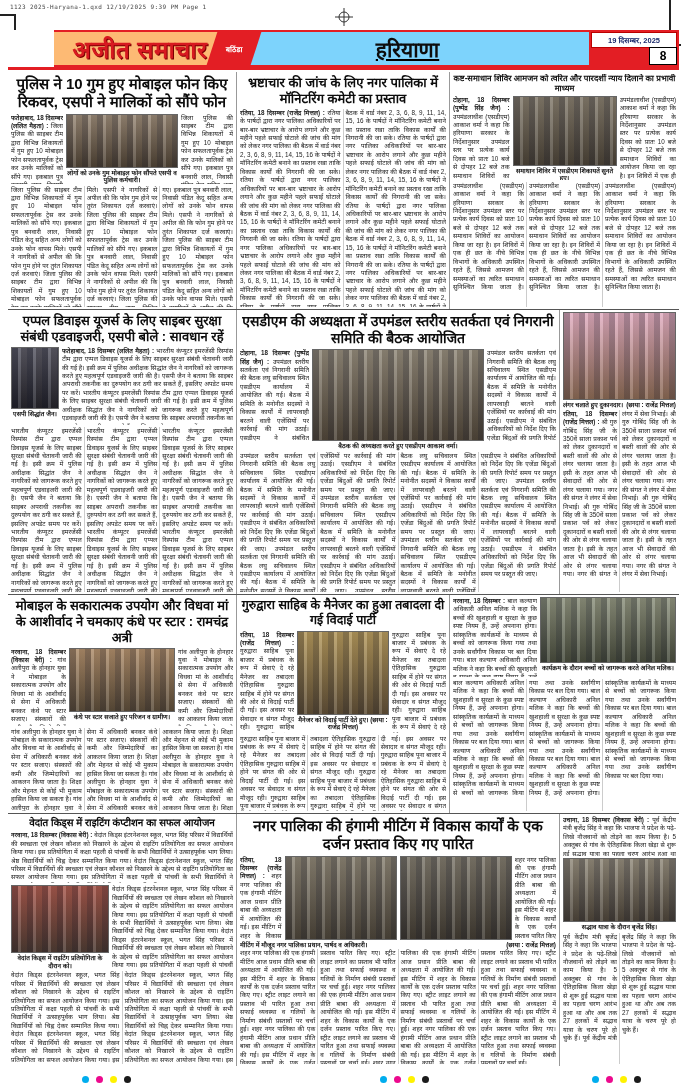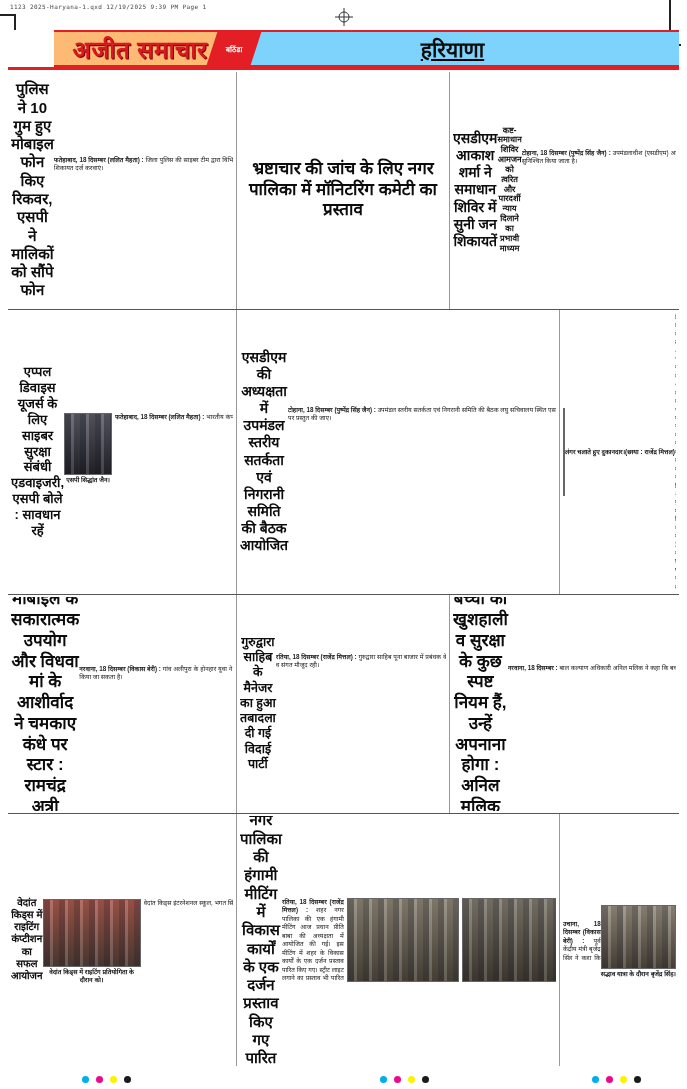--- a/index.html
+++ b/index.html
@@ -31,23 +31,23 @@
   .redrule{position:absolute;left:8px;right:8px;top:67px;height:3px;background:#e31e24;}
   
   .rows{position:absolute;left:8px;right:8px;top:72px;}
   .row{display:flex;overflow:hidden;}
   .row+.row{border-top:1px solid #555;}
   .col{overflow:hidden;padding:2px 3px;}
   .col+.col{border-left:1px solid #999;}
   .r1{height:237px}.r2{height:284px}.r3{height:218px}.r4{height:252px}
   .wA{width:222px;flex:none}.wB{width:206px;flex:none}.wBB{width:316px;flex:none}.wC{flex:1}
   
-  .art{height:100%;display:flex;flex-direction:row;overflow:hidden;align-items:center;}
+  .art{height:100%;display:flex;flex-direction:column;overflow:hidden;}
   .hl{font-weight:bold;text-align:center;color:#0c0c0c;margin:1px 0 2px;line-height:1.22;}
-  .h15{font-size:15px}.h14{font-size:14px}.h13{font-size:17px}.h12{font-size:12.5px}.h11{font-size:13px}.h10{font-size:10px}
+  .h15{font-size:15px}.h14{font-size:14px}.h13{font-size:13px}.h12{font-size:12.5px}.h11{font-size:13px}.h10{font-size:10px}
   .sub{font-size:8.2px;font-weight:bold;text-align:center;color:#111;margin:0 0 2px;line-height:1.2;}
   .body{font-size:6.3px;line-height:1.34;text-align:justify;color:#1c1c1c;overflow:hidden;}
   .dl{font-weight:bold;}
   .grow{flex:1}
   .trio{display:flex;gap:3px;overflow:hidden;flex:none;}
   .tcol{flex:1;overflow:hidden;}
   .cols2{column-count:2;column-gap:5px;column-rule:1px solid #ccc;}
   .cols3{column-count:3;column-gap:5px;column-rule:1px solid #ccc;}
   .cols4{column-count:4;column-gap:5px;column-rule:1px solid #ccc;}
   figure{margin:0;flex:none;}
@@ -79,20 +79,24 @@
   <div class="mh-spacer"></div>
   <div class="brand">
     <span class="nm">अजीत समाचार</span>
     <div class="citywedge">
         <span>बठिंडा</span>
       </div>
   </div>
   <div class="edition">
     <span>हरियाणा</span>
   </div>
+  <div class="dateblock">
+    <div class="datebox">19 दिसम्बर, 2025</div>
+    <div class="pagebox">8</div>
+  </div>
 </div>
 <div class="redrule"></div>
 
 <div class="rows">
 
   <div class="row r1">
     <div class="col wA">
       <article class="art">
         <h2 class="hl h15">पुलिस ने 10 गुम हुए मोबाइल फोन किए रिकवर, एसपी ने मालिकों को सौंपे फोन</h2>
         <div class="trio" style="height:70px">
@@ -107,21 +111,20 @@
       </article>
     </div>
     <div class="col wB">
       <article class="art">
         <h2 class="hl h13">भ्रष्टाचार की जांच के लिए नगर पालिका में मॉनिटरिंग कमेटी का प्रस्ताव</h2>
         <div class="body cols2 grow"><span class="dl">रतिया, 18 दिसम्बर (राजेंद्र मित्तल) :</span> <span>रतिया के पार्षदों द्वारा नगर पालिका अधिकारियों पर बार-बार भ्रष्टाचार के आरोप लगाने और कुछ महीने पहले सफाई घोटाले की जांच की मांग को लेकर नगर पालिका की बैठक में वार्ड नंबर 2, 3, 6, 8, 9, 11, 14, 15, 16 के पार्षदों ने मॉनिटरिंग कमेटी बनाने का प्रस्ताव रखा ताकि विकास कार्यों की निगरानी की जा सके। रतिया के पार्षदों द्वारा नगर पालिका अधिकारियों पर बार-बार भ्रष्टाचार के आरोप लगाने और कुछ महीने पहले सफाई घोटाले की जांच की मांग को लेकर नगर पालिका की बैठक में वार्ड नंबर 2, 3, 6, 8, 9, 11, 14, 15, 16 के पार्षदों ने मॉनिटरिंग कमेटी बनाने का प्रस्ताव रखा ताकि विकास कार्यों की निगरानी की जा सके। रतिया के पार्षदों द्वारा नगर पालिका अधिकारियों पर बार-बार भ्रष्टाचार के आरोप लगाने और कुछ महीने पहले सफाई घोटाले की जांच की मांग को लेकर नगर पालिका की बैठक में वार्ड नंबर 2, 3, 6, 8, 9, 11, 14, 15, 16 के पार्षदों ने मॉनिटरिंग कमेटी बनाने का प्रस्ताव रखा ताकि विकास कार्यों की निगरानी की जा सके। रतिया के पार्षदों द्वारा नगर पालिका अधिकारियों पर बार-बार भ्रष्टाचार के आरोप लगाने और कुछ महीने पहले सफाई घोटाले की जांच की मांग को लेकर नगर पालिका की बैठक में वार्ड नंबर 2, 3, 6, 8, 9, 11, 14, 15, 16 के पार्षदों ने मॉनिटरिंग कमेटी बनाने का प्रस्ताव रखा ताकि विकास कार्यों की निगरानी की जा सके। रतिया के पार्षदों द्वारा नगर पालिका अधिकारियों पर बार-बार भ्रष्टाचार के आरोप लगाने और कुछ महीने पहले सफाई घोटाले की जांच की मांग को लेकर नगर पालिका की बैठक में वार्ड नंबर 2, 3, 6, 8, 9, 11, 14, 15, 16 के पार्षदों ने मॉनिटरिंग कमेटी बनाने का प्रस्ताव रखा ताकि विकास कार्यों की निगरानी की जा सके। रतिया के पार्षदों द्वारा नगर पालिका अधिकारियों पर बार-बार भ्रष्टाचार के आरोप लगाने और कुछ महीने पहले सफाई घोटाले की जांच की मांग को लेकर नगर पालिका की बैठक में वार्ड नंबर 2, 3, 6, 8, 9, 11, 14, 15, 16 के पार्षदों ने मॉनिटरिंग कमेटी बनाने का प्रस्ताव रखा ताकि विकास कार्यों की निगरानी की जा सके। रतिया के पार्षदों द्वारा नगर पालिका अधिकारियों पर बार-बार भ्रष्टाचार के आरोप लगाने और कुछ महीने पहले सफाई घोटाले की जांच की मांग को लेकर नगर पालिका की बैठक में वार्ड नंबर 2, 3, 6, 8, 9, 11, 14, 15, 16 के पार्षदों ने मॉनिटरिंग कमेटी बनाने का प्रस्ताव रखा ताकि विकास कार्यों की निगरानी की जा सके।</span></div>
       </article>
     </div>
     <div class="col wC">
       <article class="art">
-        <h2 class="hl h14">एसडीएम आकाश शर्मा ने समाधान शिविर में सुनी जन शिकायतें</h2>
         <div class="sub">कष्ट-समाधान शिविर आमजन को त्वरित और पारदर्शी न्याय दिलाने का प्रभावी माध्यम</div>
         <div class="trio" style="height:84px">
           <div class="tcol body"><span class="dl">टोहाना, 18 दिसम्बर (पुष्पेंद्र सिंह जैन) :</span> <span>उपमंडलाधीश (एसडीएम) आकाश वर्मा ने कहा कि हरियाणा सरकार के निर्देशानुसार उपमंडल स्तर पर प्रत्येक कार्य दिवस को प्रातः 10 बजे से दोपहर 12 बजे तक समाधान शिविरों का आयोजन किया जा रहा है। इन शिविरों में एक ही छत के नीचे विभिन्न विभागों के अधिकारी उपस्थित रहते हैं, जिससे आमजन की समस्याओं का त्वरित समाधान सुनिश्चित किया जाता है।</span></div>
           <figure style="width:104px">
             <div class="img" style="height:70px;--g1:#857d6f;--g2:#4a4338"></div>
             <figcaption class="cap">समाधान शिविर में एसडीएम शिकायतें सुनते हुए।</figcaption>
           </figure>
           <div class="tcol body"><span>उपमंडलाधीश (एसडीएम) आकाश वर्मा ने कहा कि हरियाणा सरकार के निर्देशानुसार उपमंडल स्तर पर प्रत्येक कार्य दिवस को प्रातः 10 बजे से दोपहर 12 बजे तक समाधान शिविरों का आयोजन किया जा रहा है। इन शिविरों में एक ही छत के नीचे विभिन्न विभागों के अधिकारी उपस्थित रहते हैं, जिससे आमजन की समस्याओं का त्वरित समाधान सुनिश्चित किया जाता है।</span></div>
         </div>
         <div class="body cols3 grow" style="margin-top:2px"><span>उपमंडलाधीश (एसडीएम) आकाश वर्मा ने कहा कि हरियाणा सरकार के निर्देशानुसार उपमंडल स्तर पर प्रत्येक कार्य दिवस को प्रातः 10 बजे से दोपहर 12 बजे तक समाधान शिविरों का आयोजन किया जा रहा है। इन शिविरों में एक ही छत के नीचे विभिन्न विभागों के अधिकारी उपस्थित रहते हैं, जिससे आमजन की समस्याओं का त्वरित समाधान सुनिश्चित किया जाता है। उपमंडलाधीश (एसडीएम) आकाश वर्मा ने कहा कि हरियाणा सरकार के निर्देशानुसार उपमंडल स्तर पर प्रत्येक कार्य दिवस को प्रातः 10 बजे से दोपहर 12 बजे तक समाधान शिविरों का आयोजन किया जा रहा है। इन शिविरों में एक ही छत के नीचे विभिन्न विभागों के अधिकारी उपस्थित रहते हैं, जिससे आमजन की समस्याओं का त्वरित समाधान सुनिश्चित किया जाता है। उपमंडलाधीश (एसडीएम) आकाश वर्मा ने कहा कि हरियाणा सरकार के निर्देशानुसार उपमंडल स्तर पर प्रत्येक कार्य दिवस को प्रातः 10 बजे से दोपहर 12 बजे तक समाधान शिविरों का आयोजन किया जा रहा है। इन शिविरों में एक ही छत के नीचे विभिन्न विभागों के अधिकारी उपस्थित रहते हैं, जिससे आमजन की समस्याओं का त्वरित समाधान सुनिश्चित किया जाता है।</span></div>
@@ -195,21 +198,20 @@
             <div class="img" style="height:84px;--g1:#b59a5e;--g2:#5f4f38"></div>
             <figcaption class="cap"><span>मैनेजर को विदाई पार्टी देते हुए।</span> <span>(छाया : राजेंद्र मित्तल)</span></figcaption>
           </figure>
           <div class="tcol body"><span>गुरुद्वारा साहिब पूना बाजार में प्रबंधक के रूप में सेवाएं दे रहे मैनेजर का तबादला ऐतिहासिक गुरुद्वारा साहिब में होने पर संगत की ओर से विदाई पार्टी दी गई। इस अवसर पर सेवादार व संगत मौजूद रही। गुरुद्वारा साहिब पूना बाजार में प्रबंधक के रूप में सेवाएं दे रहे मैनेजर का तबादला ऐतिहासिक गुरुद्वारा साहिब में होने पर संगत की ओर से विदाई पार्टी दी गई। इस अवसर पर सेवादार व संगत मौजूद रही।</span></div>
         </div>
         <div class="body cols3 grow" style="margin-top:2px"><span>गुरुद्वारा साहिब पूना बाजार में प्रबंधक के रूप में सेवाएं दे रहे मैनेजर का तबादला ऐतिहासिक गुरुद्वारा साहिब में होने पर संगत की ओर से विदाई पार्टी दी गई। इस अवसर पर सेवादार व संगत मौजूद रही। गुरुद्वारा साहिब पूना बाजार में प्रबंधक के रूप में सेवाएं दे रहे मैनेजर का तबादला ऐतिहासिक गुरुद्वारा साहिब में होने पर संगत की ओर से विदाई पार्टी दी गई। इस अवसर पर सेवादार व संगत मौजूद रही। गुरुद्वारा साहिब पूना बाजार में प्रबंधक के रूप में सेवाएं दे रहे मैनेजर का तबादला ऐतिहासिक गुरुद्वारा साहिब में होने पर संगत की ओर से विदाई पार्टी दी गई। इस अवसर पर सेवादार व संगत मौजूद रही। गुरुद्वारा साहिब पूना बाजार में प्रबंधक के रूप में सेवाएं दे रहे मैनेजर का तबादला ऐतिहासिक गुरुद्वारा साहिब में होने पर संगत की ओर से विदाई पार्टी दी गई। इस अवसर पर सेवादार व संगत मौजूद रही।</span></div>
       </article>
     </div>
     <div class="col wC">
       <article class="art">
-        <h2 class="hl h13">बच्चों की खुशहाली व सुरक्षा के कुछ स्पष्ट नियम हैं, उन्हें अपनाना होगा : अनिल मलिक</h2>
         <div class="trio" style="height:80px">
           <div class="tcol body"><span class="dl">नरवाना, 18 दिसम्बर :</span> <span>बाल कल्याण अधिकारी अनिल मलिक ने कहा कि बच्चों की खुशहाली व सुरक्षा के कुछ स्पष्ट नियम हैं, उन्हें अपनाना होगा। सांस्कृतिक कार्यक्रमों के माध्यम से बच्चों को जागरूक किया गया तथा उनके सर्वांगीण विकास पर बल दिया गया। बाल कल्याण अधिकारी अनिल मलिक ने कहा कि बच्चों की खुशहाली व सुरक्षा के कुछ स्पष्ट नियम हैं, उन्हें अपनाना होगा। सांस्कृतिक कार्यक्रमों के माध्यम से बच्चों को जागरूक किया गया तथा उनके सर्वांगीण विकास पर बल दिया गया।</span></div>
           <figure style="width:136px">
             <div class="img" style="height:66px;--g1:#8f9480;--g2:#474c3e"></div>
             <figcaption class="cap">कार्यक्रम के दौरान बच्चों को जागरूक करते अनिल मलिक।</figcaption>
           </figure>
         </div>
         <div class="body cols3 grow" style="margin-top:2px"><span>बाल कल्याण अधिकारी अनिल मलिक ने कहा कि बच्चों की खुशहाली व सुरक्षा के कुछ स्पष्ट नियम हैं, उन्हें अपनाना होगा। सांस्कृतिक कार्यक्रमों के माध्यम से बच्चों को जागरूक किया गया तथा उनके सर्वांगीण विकास पर बल दिया गया। बाल कल्याण अधिकारी अनिल मलिक ने कहा कि बच्चों की खुशहाली व सुरक्षा के कुछ स्पष्ट नियम हैं, उन्हें अपनाना होगा। सांस्कृतिक कार्यक्रमों के माध्यम से बच्चों को जागरूक किया गया तथा उनके सर्वांगीण विकास पर बल दिया गया। बाल कल्याण अधिकारी अनिल मलिक ने कहा कि बच्चों की खुशहाली व सुरक्षा के कुछ स्पष्ट नियम हैं, उन्हें अपनाना होगा। सांस्कृतिक कार्यक्रमों के माध्यम से बच्चों को जागरूक किया गया तथा उनके सर्वांगीण विकास पर बल दिया गया। बाल कल्याण अधिकारी अनिल मलिक ने कहा कि बच्चों की खुशहाली व सुरक्षा के कुछ स्पष्ट नियम हैं, उन्हें अपनाना होगा। सांस्कृतिक कार्यक्रमों के माध्यम से बच्चों को जागरूक किया गया तथा उनके सर्वांगीण विकास पर बल दिया गया। बाल कल्याण अधिकारी अनिल मलिक ने कहा कि बच्चों की खुशहाली व सुरक्षा के कुछ स्पष्ट नियम हैं, उन्हें अपनाना होगा। सांस्कृतिक कार्यक्रमों के माध्यम से बच्चों को जागरूक किया गया तथा उनके सर्वांगीण विकास पर बल दिया गया।</span></div>
       </article>
     </div>

